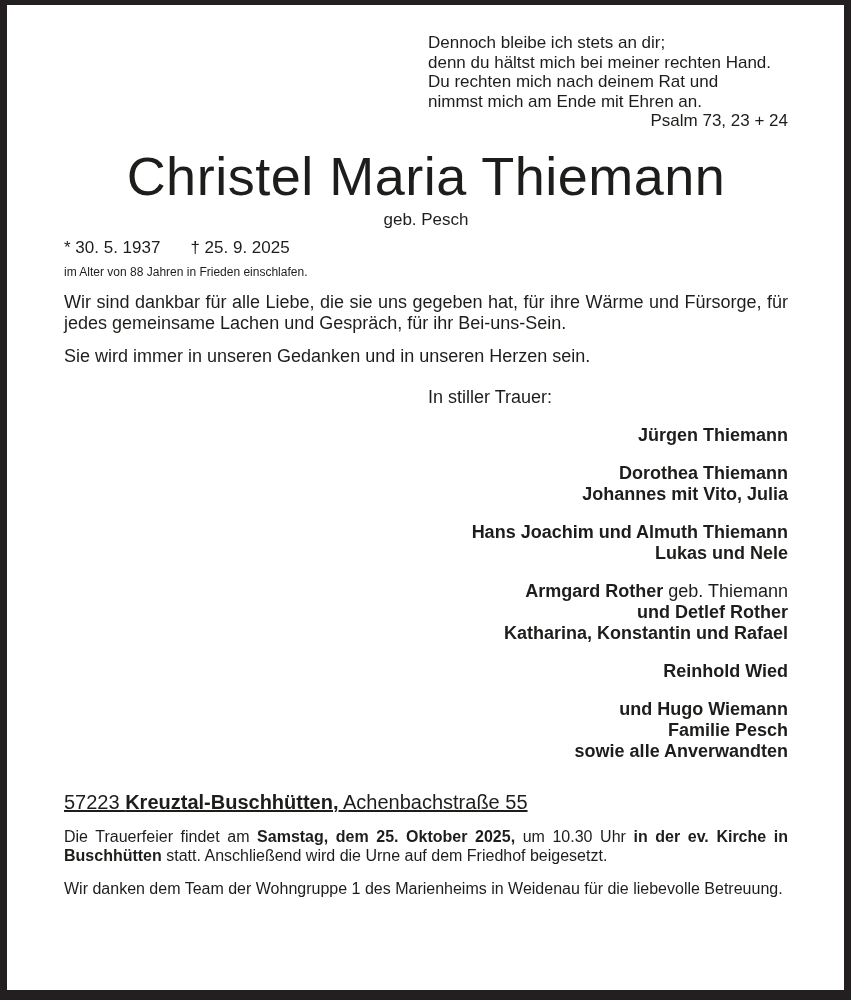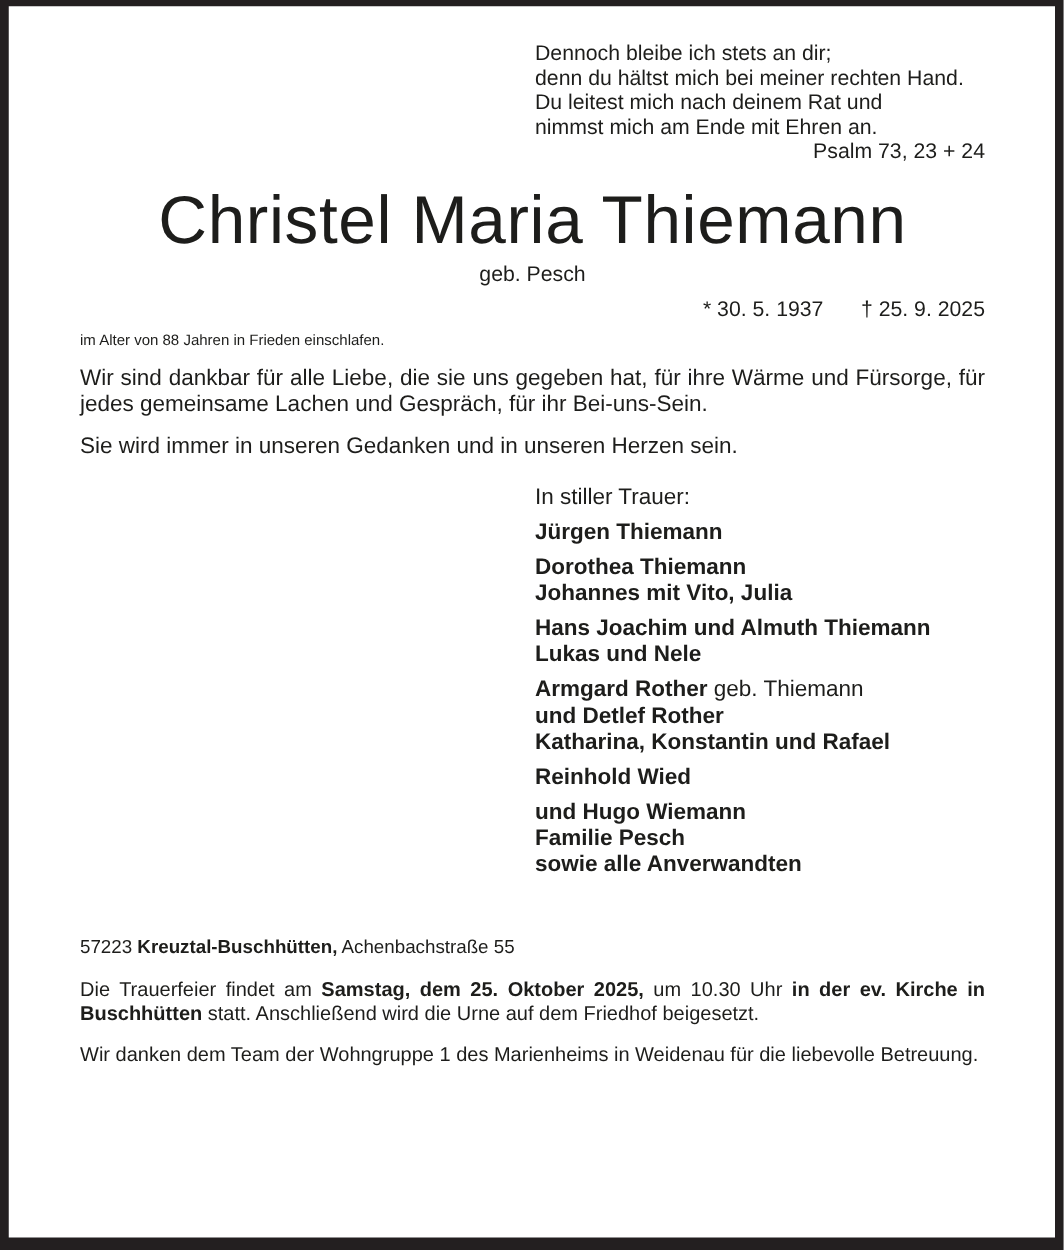--- a/index.html
+++ b/index.html
@@ -52,53 +52,53 @@
   .birthname {
     margin-top: 5px;
     font-size: 17px;
     line-height: 19px;
     text-align: center;
   }
   .dates {
     margin-top: 9px;
     font-size: 17px;
     line-height: 19px;
-    text-align: right;
+    text-align: left;
   }
   .dates .death { display: inline-block; margin-left: 30px; }
   
   .p1 { margin-top: 5px; font-size: 12px; line-height: 21px; }
   .p2 { margin-top: 9px;  font-size: 18px; line-height: 21px; text-align: justify; }
   .p3 { margin-top: 12px; font-size: 18px; line-height: 21px; }
   
   .mourners {
     margin-left: 364px;
     margin-top: 20px;
     width: 360px;
   }
   .m-heading { font-size: 18px; line-height: 21px; font-weight: normal; }
-  .m-group { margin-top: 7px; }
+  .m-group { margin-top: 17px; text-align: right; }
   .m-line { font-size: 18px; line-height: 21px; }
   .b { font-weight: bold; }
   .n { font-weight: normal; }
   
-  .address { margin-top: 46px; font-size: 15px; line-height: 20px; }
+  .address { margin-top: 30px; font-size: 20px; line-height: 20px; text-decoration: underline; }
   .funeral { margin-top: 15px; font-size: 16px; line-height: 19px; text-align: justify; }
   .thanks  { margin-top: 14px; font-size: 16px; line-height: 19px; text-align: justify; }
 </style>
 </head>
 <body>
 
 <div class="frame">
   <div class="sheet">
 
     <div class="psalm">
       <div>Dennoch bleibe ich stets an dir;</div>
       <div>denn du hältst mich bei meiner rechten Hand.</div>
-      <div>Du leitest mich nach deinem Rat und</div>
+      <div>Du rechten mich nach deinem Rat und</div>
       <div>nimmst mich am Ende mit Ehren an.</div>
       <div class="psalm-ref">Psalm 73, 23 + 24</div>
     </div>
 
 
     <div class="name">Christel Maria Thiemann</div>
     <div class="birthname">geb. Pesch</div>
     <div class="dates">
       <span class="birth">* 30. 5. 1937</span><span class="death">† 25. 9. 2025</span>
     </div>

